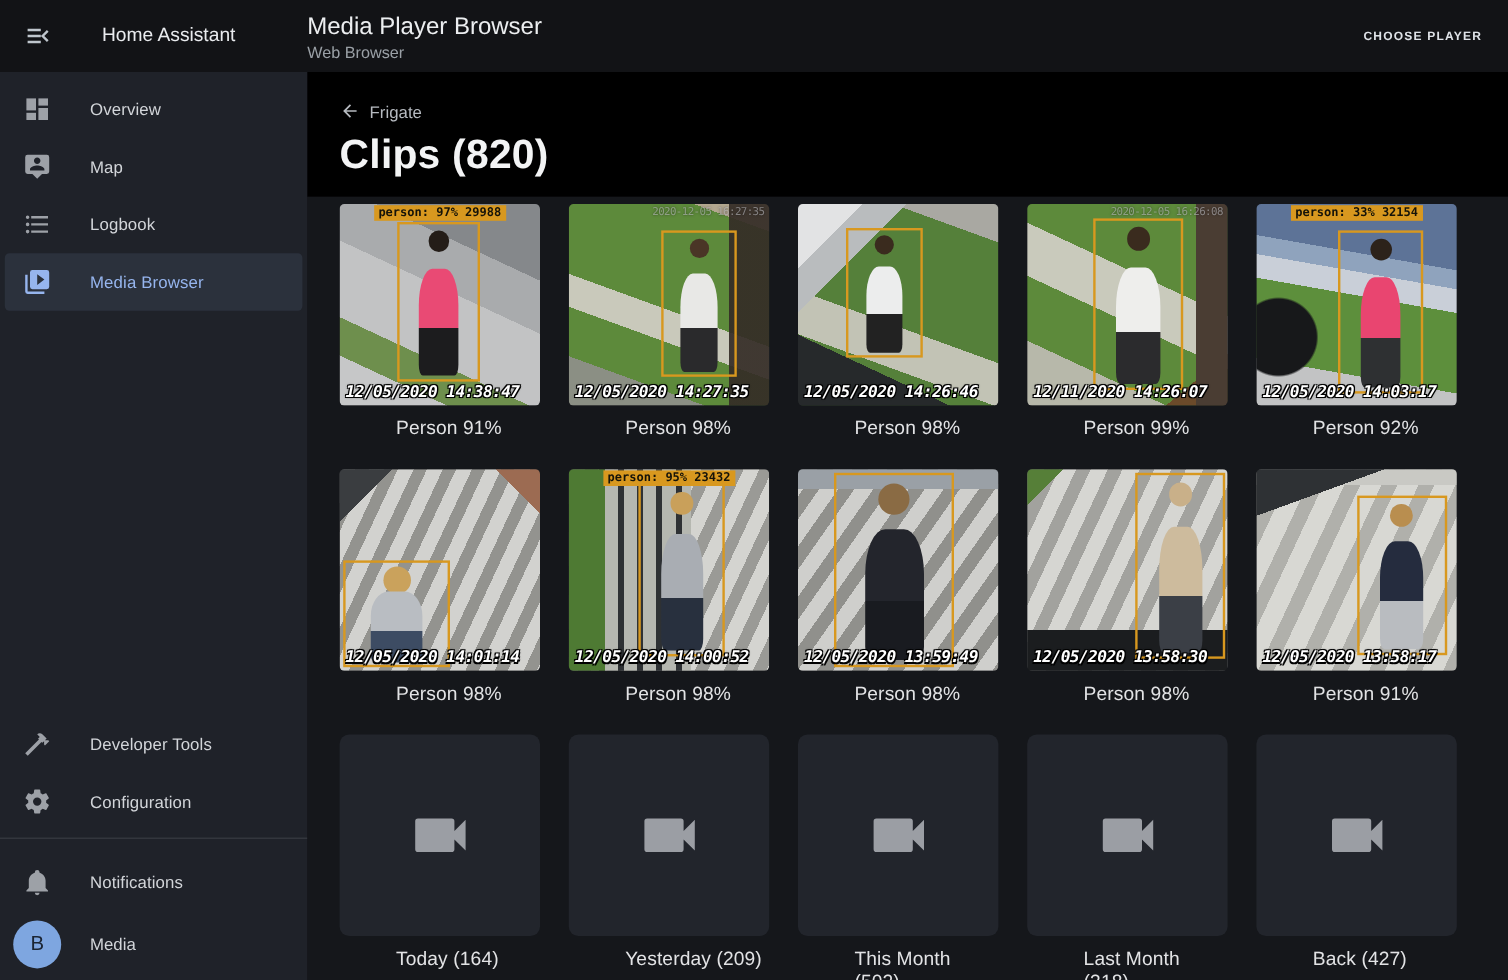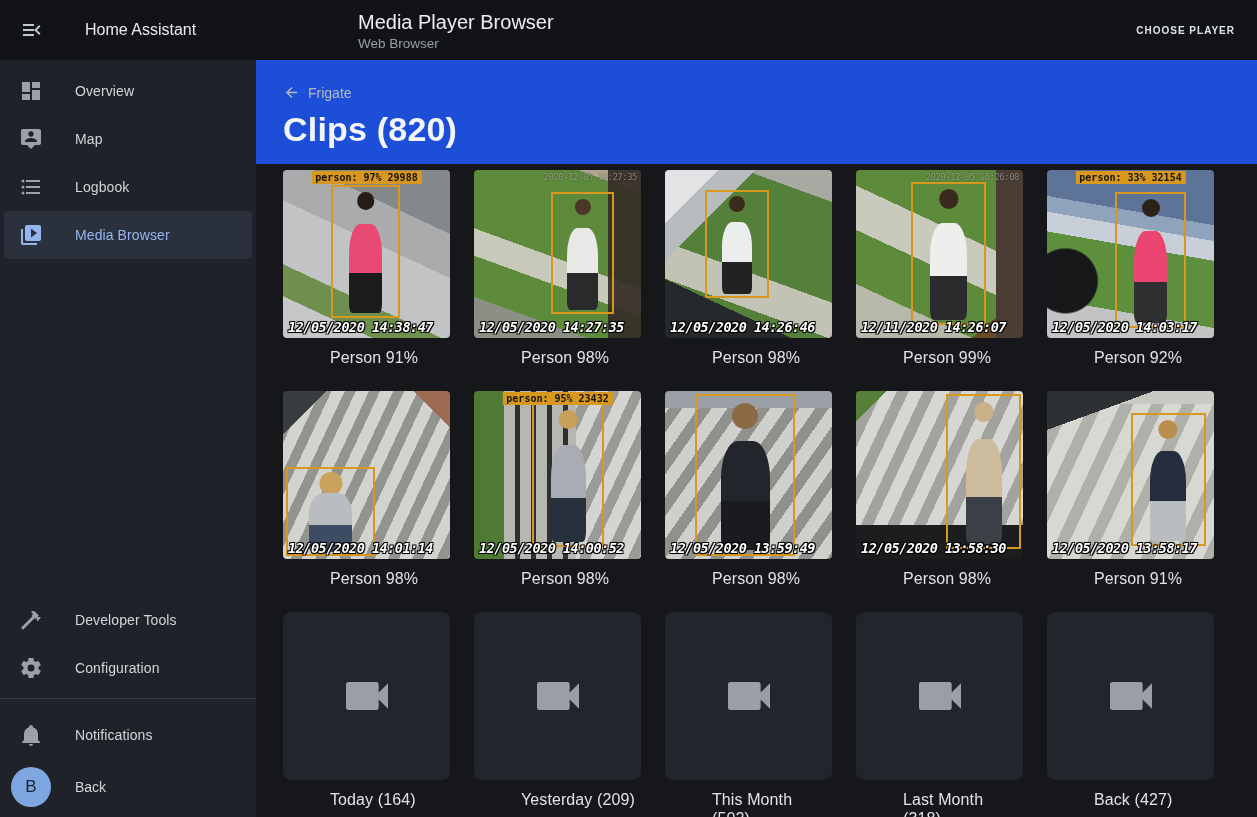--- a/index.html
+++ b/index.html
@@ -7,21 +7,21 @@
     font-family:"Liberation Sans", sans-serif; -webkit-font-smoothing:antialiased; }
 
   
   .appbar { position:absolute; top:0; left:0; width:1257px; height:60px;
     background:#121316; display:flex; align-items:center; z-index:30; }
   .appbar-left { width:256px; display:flex; align-items:center; flex:0 0 auto; }
   .menu-btn { margin-left:20px; width:24px; height:24px; color:#bfc6cd; cursor:pointer;
     display:flex; align-items:center; justify-content:center; }
   .menu-btn svg { width:24px; height:24px; fill:currentColor; }
   .ha-title { margin-left:41px; font-size:16px; color:#e9ebee; font-weight:400; white-space:nowrap; }
-  .page-title-block { margin-left:102px; display:flex; flex-direction:column; }
+  .page-title-block { display:flex; flex-direction:column; }
   .page-title { font-size:20px; color:#eceef0; font-weight:400; line-height:24px; }
   .page-subtitle { font-size:13.5px; color:#9aa0a6; margin-top:2px; }
   .appbar-spacer { flex:1; }
   .choose-player { margin-right:14px; padding:8px 8px; font-size:10px; font-weight:700;
     letter-spacing:1px; color:#dfe3e8; background:none; border:none; cursor:pointer;
     font-family:"Liberation Sans", sans-serif; }
 
   
   .sidebar { position:absolute; top:60px; left:0; width:256px; height:757px;
     background:#1f2229; display:flex; flex-direction:column; z-index:20; }
@@ -36,21 +36,21 @@
   .sidebar-spacer { flex:1; }
   .sidebar-divider { height:1px; background:#383c43; margin:6px 0 12px 0; }
   .user-row { height:56px; margin:0 4px 2px 4px; border-radius:4px; display:flex; align-items:center; cursor:pointer; }
   .avatar { width:40px; height:40px; border-radius:50%; margin-left:7px; background:#7ea6e0;
     color:#1b2533; font-size:17px; font-weight:400; display:flex; align-items:center; justify-content:center; }
   .user-row .nav-label { margin-left:24px; font-size:14px; font-weight:500; color:#d2d5d9; }
 
   
   .main { position:absolute; top:60px; left:256px; width:1001px; height:757px;
     display:flex; flex-direction:column; }
-  .content-header { height:104px; background:#1d4ed8; padding:24px 0 0 27px; flex:0 0 auto; }
+  .content-header { height:104px; background:#000000; padding:24px 0 0 27px; flex:0 0 auto; }
   .breadcrumb { display:flex; align-items:center; color:#b6bac0; font-size:14px; cursor:pointer; width:fit-content; }
   .breadcrumb svg { width:17px; height:17px; fill:currentColor; margin-right:8px; }
   .content-title { margin-top:9px; font-size:34px; font-weight:700; color:#f3f4f5; letter-spacing:.2px; }
   .grid-area { flex:1; background:#15171b; padding:6px 27px 0 27px; overflow:hidden; }
   .grid { display:grid; grid-template-columns:repeat(5,167px); column-gap:24px; row-gap:24px; }
 
   .card { cursor:pointer; }
   .thumb { position:relative; width:167px; height:168px; border-radius:4px; overflow:hidden;
     background-color:#26282c; background-repeat:no-repeat; background-size:100% 100%; }
   .caption { margin-top:10px; font-size:16px; color:#e2e3e5; letter-spacing:.1px; line-height:19px;margin-left:47px; }
@@ -199,21 +199,21 @@
 </div>
   <div class="sidebar-divider"></div>
   <div class="nav-item" id="notifications-item">
     <span class="nav-icon"><svg viewBox="0 0 24 24">
           <path d="M21,19V20H3V19L5,17V11C5,7.9 7.03,5.17 10,4.29C10,4.19 10,4.1 10,4A2,2 0 0,1 12,2A2,2 0 0,1 14,4C14,4.1 14,4.19 14,4.29C16.97,5.17 19,7.9 19,11V17L21,19M14,21A2,2 0 0,1 12,23A2,2 0 0,1 10,21H14Z"></path>
         </svg></span>
     <span class="nav-label">Notifications</span>
   </div>
   <div class="user-row">
     <div class="avatar">B</div>
-    <span class="nav-label">Back</span>
+    <span class="nav-label">Media</span>
   </div>
 </nav>
 
 <main class="main">
   <div class="content-header">
     <div class="breadcrumb">
       <svg viewBox="0 0 24 24">
         <path d="M20,11V13H8L13.5,18.5L12.08,19.92L4.16,12L12.08,4.08L13.5,5.5L8,11H20Z"></path>
       </svg>
       <span>Frigate</span>

